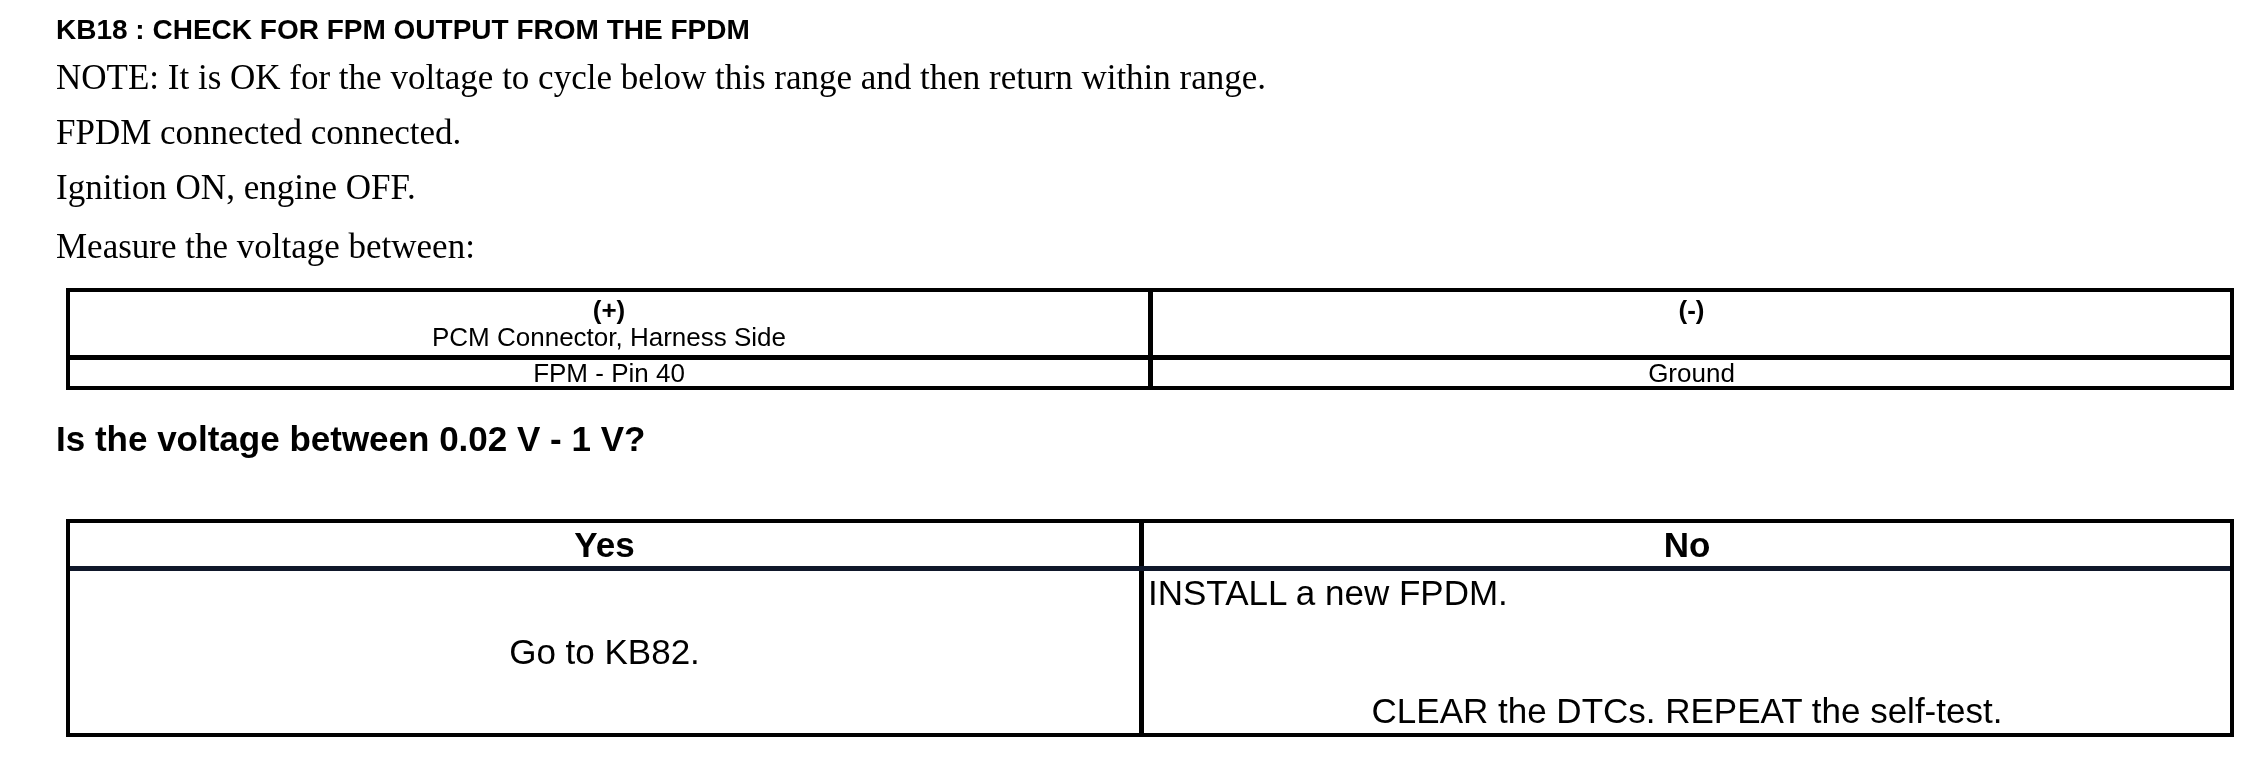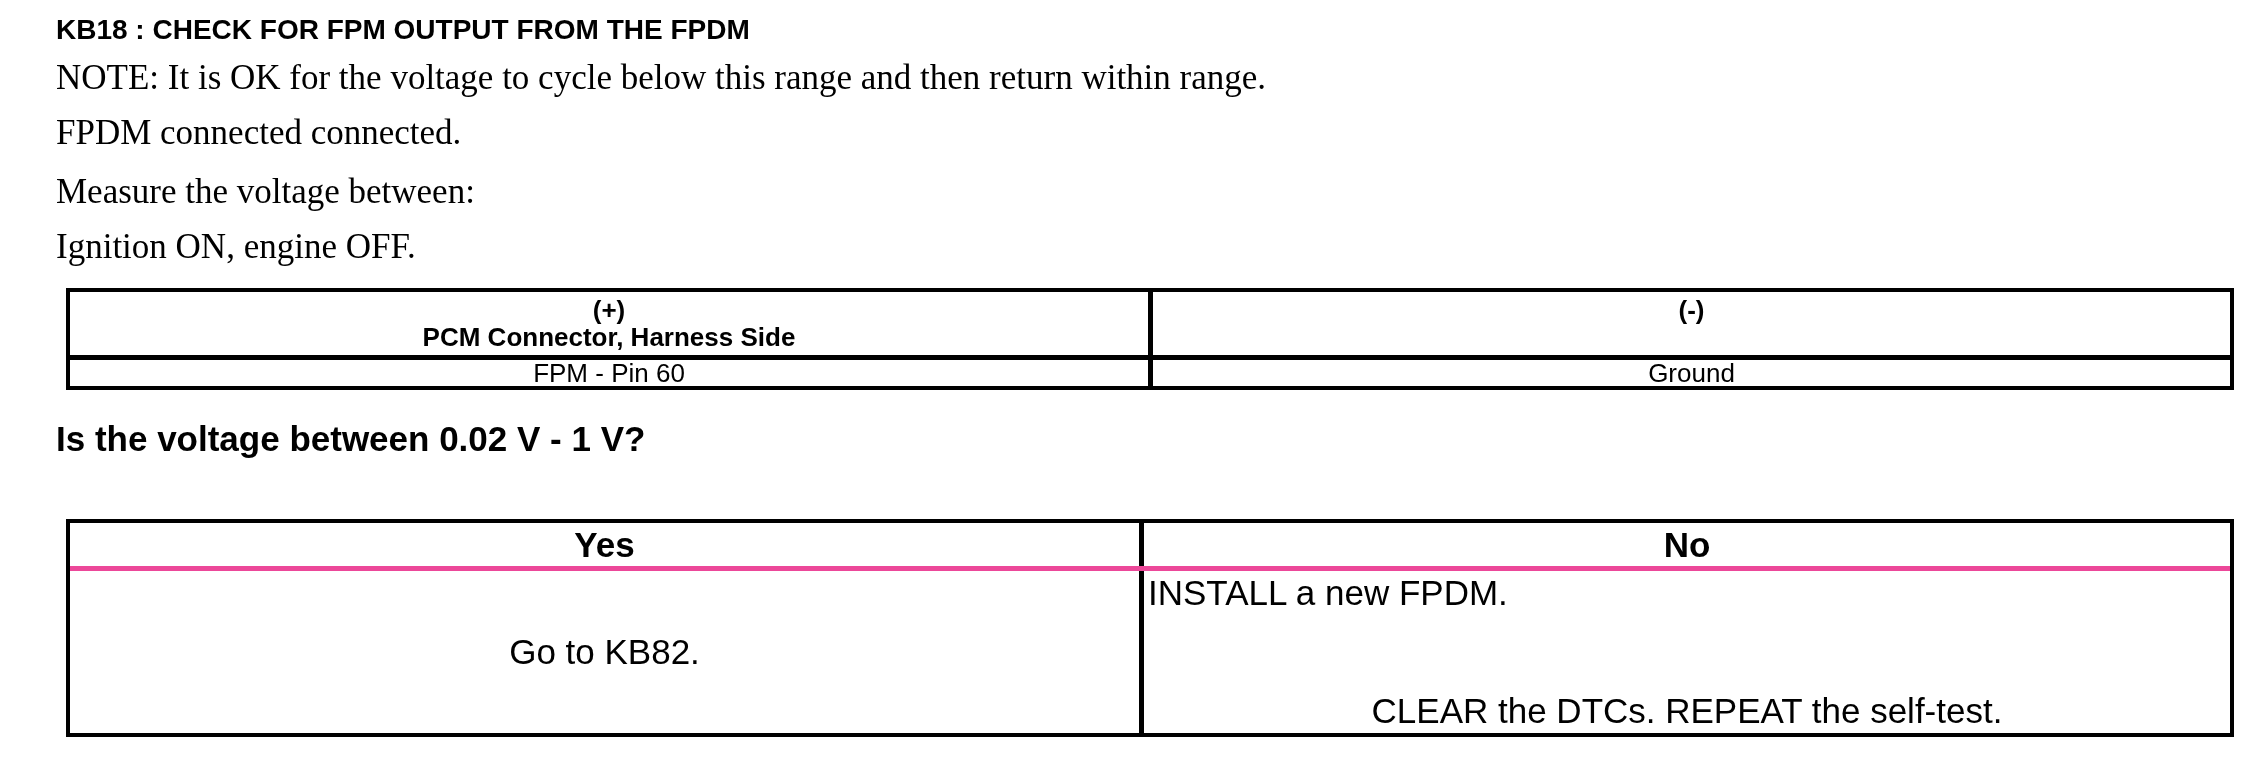--- a/index.html
+++ b/index.html
@@ -38,28 +38,28 @@
   .trow { display: grid; }
   .cell { box-sizing: border-box; }
   .cell.c2 { border-left: 5px solid #000; }
 
   
   .t1 { margin-top: 21px; }
   .t1 .trow { grid-template-columns: 1078px 1082px; }
   .t1h { border-bottom: 5px solid #000; height: 63px; }
   .t1h .cell { text-align: center; vertical-align: top; }
   .t1 .sign { font-weight: bold; font-size: 26px; line-height: 27px; margin-top: 5px; }
-  .t1 .sub  { font-weight: bold; font-size: 26px; line-height: 27px; }
+  .t1 .sub  { font-weight: normal; font-size: 26px; line-height: 27px; }
   .t1b { height: 26px; }
   .t1b .cell { font-size: 26px; line-height: 26px; text-align: center; }
 
   
   .t2 { margin-top: 57px; }
   .t2 .trow { grid-template-columns: 1069px 1091px; }
-  .t2h { border-bottom: 5px solid #ec4899; height: 43px; }
+  .t2h { border-bottom: 5px solid #0f172a; height: 43px; }
   .t2h .cell { font-size: 35px; line-height: 43px; font-weight: bold; text-align: center; }
   .t2b { height: 162px; }
   .yes-cell {
     display: flex; align-items: center; justify-content: center;
     font-size: 35px; line-height: 40px; text-align: left;
   }
   .no-cell {
     display: flex; flex-direction: column; justify-content: space-between;
     padding: 2px 4px;
     font-size: 35px; line-height: 40px; gap: 12px;
@@ -69,35 +69,35 @@
 </style>
 </head>
 <body>
 
 <div class="page">
 
   <h1 class="title">KB18 : CHECK FOR FPM OUTPUT FROM THE FPDM</h1>
 
   <p class="body note">NOTE: It is OK for the voltage to cycle below this range and then return within range.</p>
   <p class="body">FPDM connected connected.</p>
+  <p class="body">Ignition ON, engine OFF.</p>
   <p class="body instr">Measure the voltage between:</p>
-  <p class="body">Ignition ON, engine OFF.</p>
 
   <div class="tbl t1">
     <div class="trow t1h">
       <div class="cell c1">
         <div class="sign">(+)</div>
         <div class="sub">PCM Connector, Harness Side</div>
       </div>
       <div class="cell c2">
         <div class="sign">(-)</div>
       </div>
     </div>
     <div class="trow t1b">
-      <div class="cell c1">FPM - Pin 60</div>
+      <div class="cell c1">FPM - Pin 40</div>
       <div class="cell c2">Ground</div>
     </div>
   </div>
 
   <h2 class="question">Is the voltage between 0.02 V - 1 V?</h2>
 
   <div class="tbl t2">
     <div class="trow t2h">
       <div class="cell c1">Yes</div>
       <div class="cell c2">No</div>

